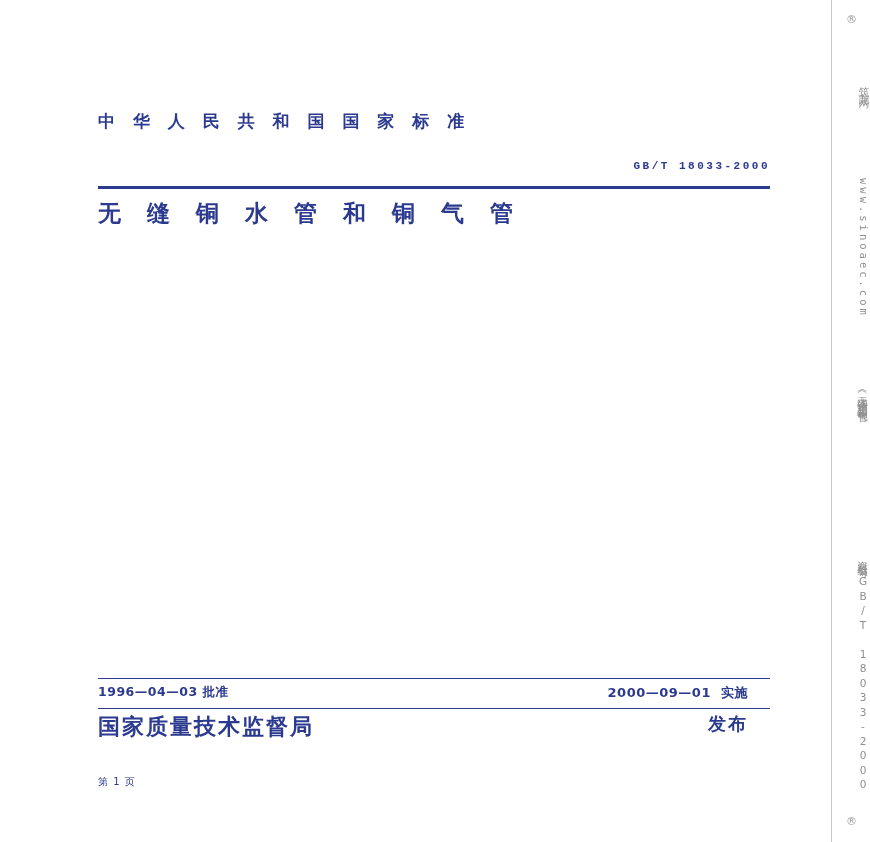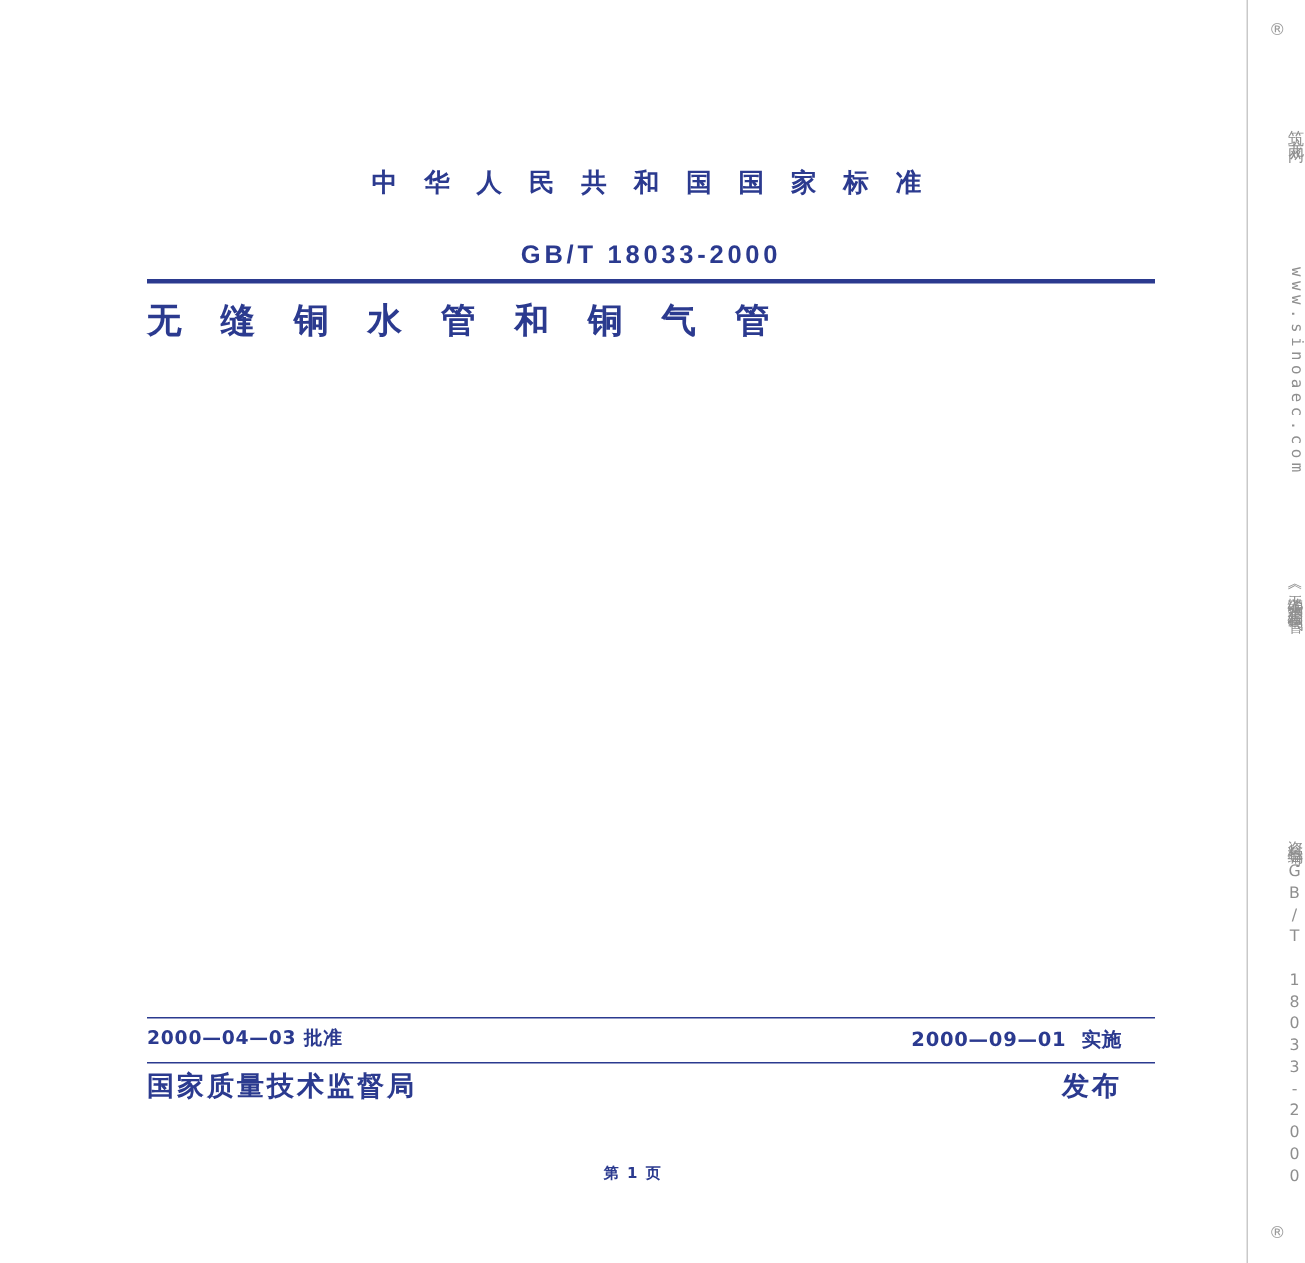--- a/index.html
+++ b/index.html
@@ -39,38 +39,37 @@
     position: absolute;
     left: 0; top: 0; right: 0; bottom: 0;
   }
 
   
   .std-header {
     position: absolute;
     left: 98px;
     top: 110px;
     width: 672px;
-    text-align: center;
     color: #2b3a8f;
     font-family: "DejaVu Sans", sans-serif;
     font-size: 17px;
     font-weight: 700;
     letter-spacing: 6px;
     white-space: nowrap;
   }
 
   .std-number {
     position: absolute;
     left: 98px;
     top: 160px;
     width: 672px;
-    text-align: center;
-    color: #2b3a8f;
-    font-family: Liberation Sans, sans-serif;
-    font-size: 17px;
+    text-align: right;
+    color: #2b3a8f;
+    font-family: Liberation Mono, monospace;
+    font-size: 11px;
     font-weight: 700;
     letter-spacing: 2.5px;
     white-space: nowrap;
   }
 
   .rule-thick {
     position: absolute;
     left: 98px;
     top: 186px;
     width: 672px;
@@ -145,47 +144,47 @@
     top: 712px;
     width: 672px;
     height: 30px;
     color: #2b3a8f;
   }
   .footer-line2 .issuer {
     position: absolute;
     left: 0;
     top: 0;
     font-family: "DejaVu Sans", sans-serif;
+    font-size: 22px;
+    font-weight: 700;
+    letter-spacing: 2px;
+    white-space: nowrap;
+  }
+  .footer-line2 .issue-word {
+    position: absolute;
+    right: 22px;
+    top: 0;
+    font-family: "DejaVu Sans", sans-serif;
     font-size: 18px;
     font-weight: 700;
     letter-spacing: 2px;
     white-space: nowrap;
-  }
-  .footer-line2 .issue-word {
-    position: absolute;
-    right: 22px;
-    top: 0;
-    font-family: "DejaVu Sans", sans-serif;
-    font-size: 18px;
-    font-weight: 700;
-    letter-spacing: 2px;
-    white-space: nowrap;
     text-align: right;
   }
 
   .page-number {
     position: absolute;
     left: 98px;
     top: 775px;
     width: 672px;
-    text-align: center;
+    text-align: left;
     color: #2b3a8f;
     font-family: "DejaVu Sans", sans-serif;
     font-size: 10px;
-    font-weight: 700;
+    font-weight: 400;
     letter-spacing: 1px;
     white-space: nowrap;
     padding-right: 24px;
     box-sizing: border-box;
   }
 
   
   .sidebar {
     position: absolute;
     left: 833px;
@@ -257,21 +256,21 @@
 
       <div class="std-number">GB/T  18033-2000</div>
 
       <div class="rule-thick"></div>
 
       <div class="std-title">无 缝 铜 水 管 和 铜 气 管</div>
 
       <div class="footer-rule-top"></div>
 
       <div class="footer-line1">
-        <span class="approve">2000—04—03 批准</span>
+        <span class="approve">1996—04—03 批准</span>
         <span class="effective"><span>2000—09—01</span>&nbsp;&nbsp;<span>实施</span></span>
       </div>
 
       <div class="rule-thin2"></div>
 
       <div class="footer-line2">
         <span class="issuer">国家质量技术监督局</span>
         <span class="issue-word">发布</span>
       </div>
 

